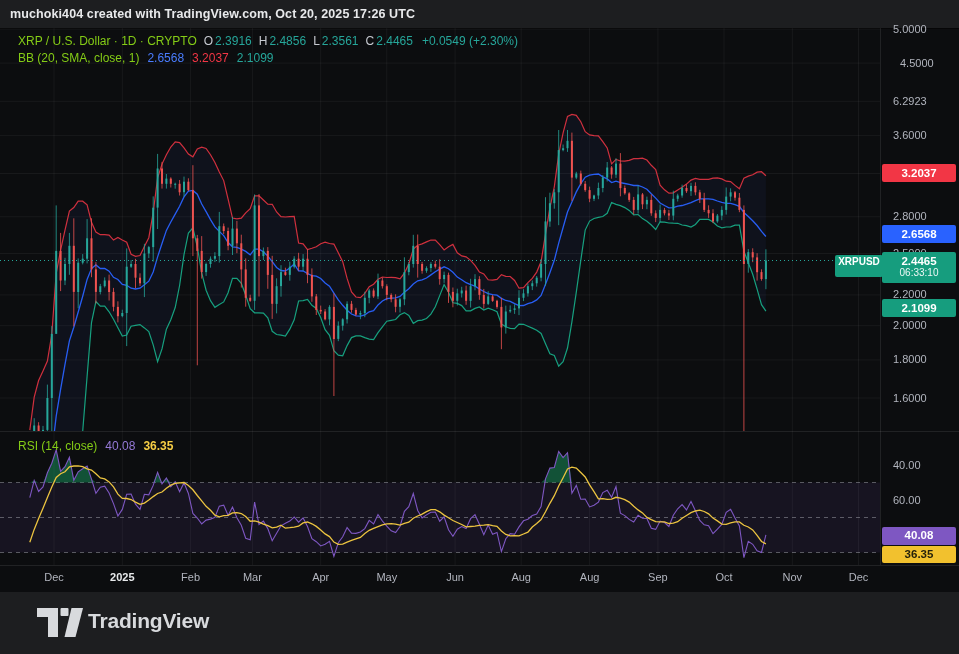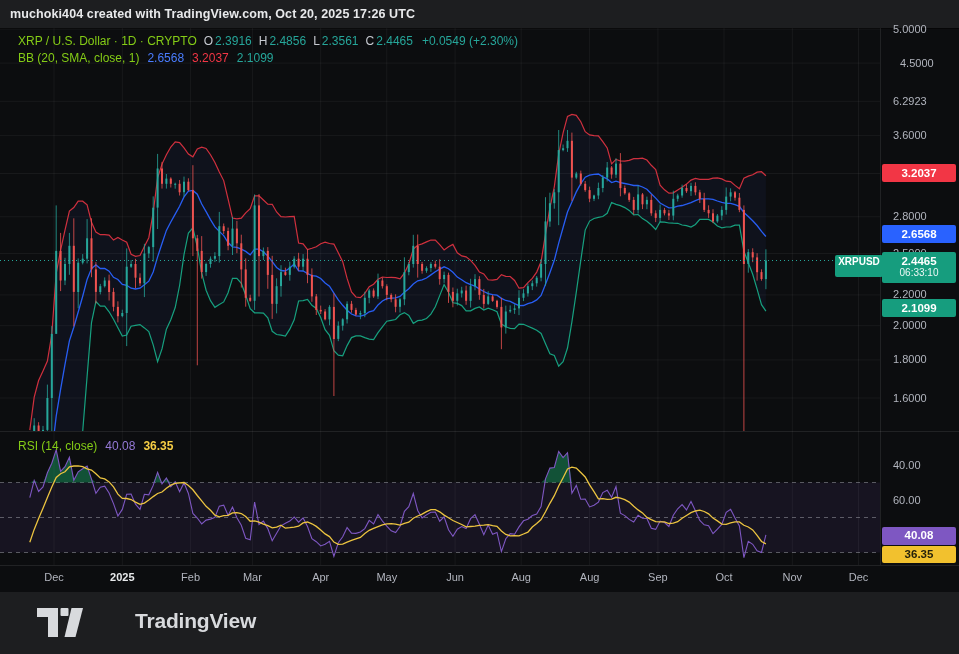--- a/index.html
+++ b/index.html
@@ -21,21 +21,21 @@
   .tick{position:absolute;font-size:11px;color:#b2b5be;line-height:13px;}
   .badge{position:absolute;left:882px;width:74px;border-radius:2px;color:#fff;font-size:11.5px;
          font-weight:700;text-align:center;z-index:6;}
   .badge.h1{height:18px;line-height:18px;}
   .badge .sub{display:block;font-size:10px;font-weight:400;line-height:13px;margin-top:-3px;color:rgba(255,255,255,.92);}
   #badge-last{height:31px;padding-top:2px;box-sizing:border-box;line-height:15px;}
   #badge-rsi-ma{color:#26220b;}
   #xrpusd-tag{left:835px;top:255px;width:48px;height:22px;border-radius:2px;color:#fff;
               font-size:10px;font-weight:700;text-align:center;line-height:14px;z-index:6;}
   #footer{left:0;top:592px;width:959px;height:62px;background:#1d1e20;z-index:7;}
-  #footer .brand{position:absolute;left:88px;top:17px;font-size:21px;font-weight:700;color:#d8dadd;letter-spacing:-.2px;margin-left:47px;}
+  #footer .brand{position:absolute;left:88px;top:17px;font-size:21px;font-weight:700;color:#d8dadd;letter-spacing:-.2px;}
   #tv-logo{position:absolute;left:37px;top:16px;}
   #price-ticks,#rsi-ticks,#time-ticks{left:0;top:0;width:959px;height:654px;pointer-events:none;z-index:4;}
   .time-lab{position:absolute;top:571px;transform:translateX(-50%);font-size:11px;color:#b2b5be;}
   .time-lab.major{color:#e8eaec;font-weight:700;}
 </style>
 </head>
 <body>
 
 <div id="app">
 

